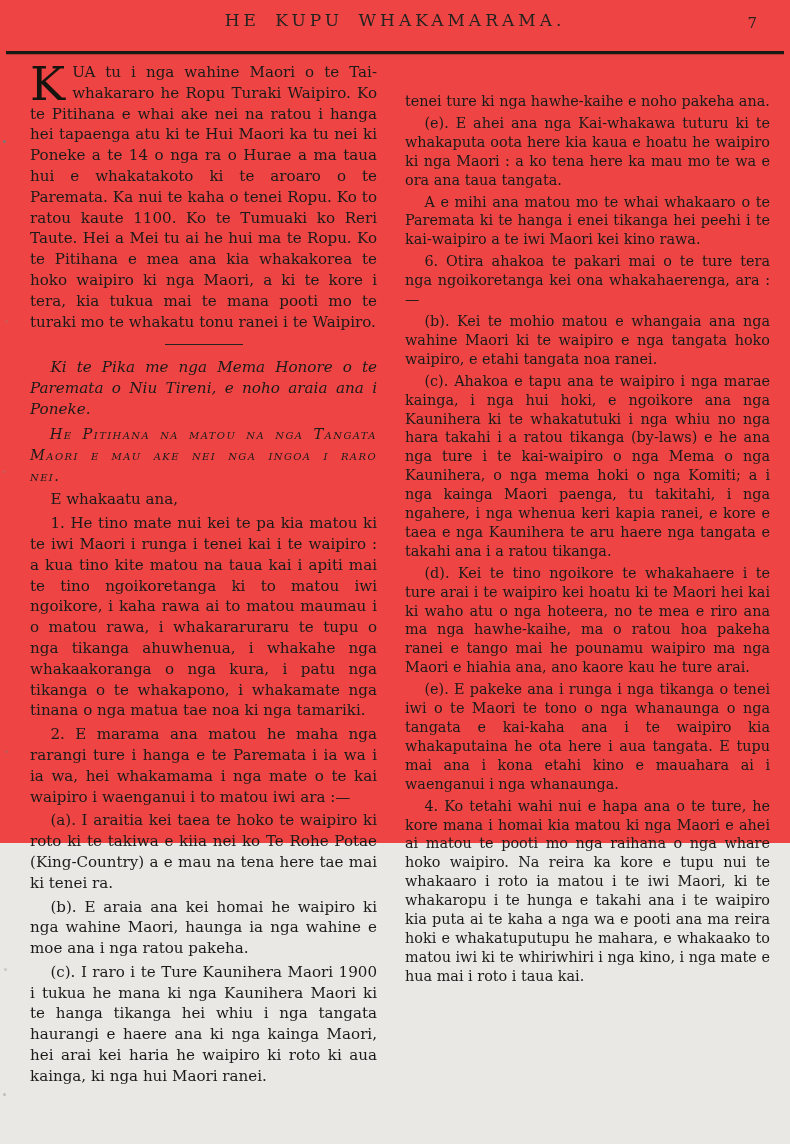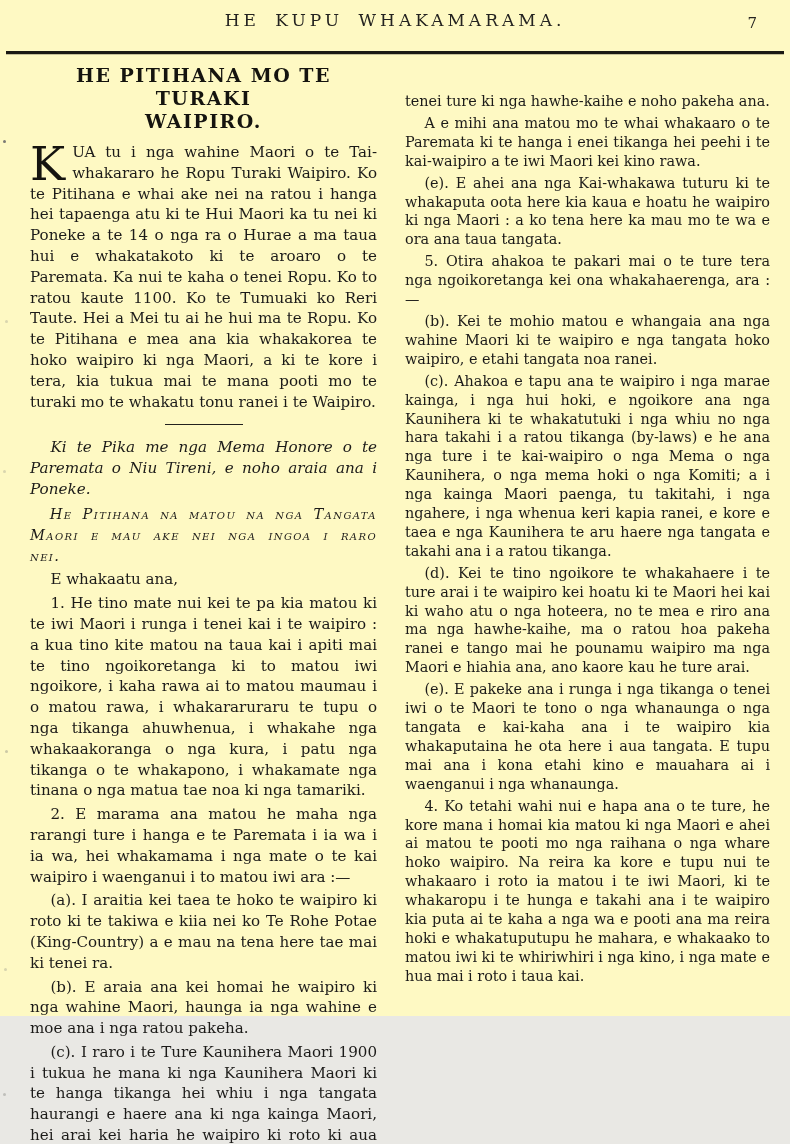--- a/index.html
+++ b/index.html
@@ -2,22 +2,22 @@
 <html><head>
 <meta charset="utf-8">
 <style>
   html,body{margin:0;padding:0;}
   body{
     width:790px;height:1144px;overflow:hidden;
     background:#e9e8e4;
     font-family:"DejaVu Serif","Liberation Serif",serif;
   }
   .page{
-    position:relative;width:790px;height:1016px;
-    background:#fef9c3;
+    position:relative;width:790px;height:843px;
+    background:#ef4444;
     color:#1c1b19;
     box-sizing:border-box;
   }
   
   .masthead{position:relative;height:36px;padding-top:10px;}
   .masthead-title{
     text-align:center;font-size:17px;letter-spacing:4px;
     color:#242320;word-spacing:6px;
   }
   .page-number{
@@ -76,24 +76,20 @@
 
   <div class="masthead">
     <div class="masthead-title">HE KUPU WHAKAMARAMA.</div>
     <div class="page-number">7</div>
   </div>
   <div class="header-rule"></div>
 
   <div class="columns">
 
     <div class="col col-left">
-      <div class="article-title">
-        <div>HE PITIHANA MO TE TURAKI</div>
-        <div>WAIPIRO.</div>
-      </div>
 
       <p class="lead">
         <span class="dropcap">K</span>
         <span>UA tu i nga wahine Maori o te Tai-whakararo he Ropu Turaki Waipiro. Ko te Pitihana e whai ake nei na ratou i hanga hei tapaenga atu ki te Hui Maori ka tu nei ki Poneke a te 14 o nga ra o Hurae a ma taua hui e whakatakoto ki te aroaro o te Paremata. Ka nui te kaha o tenei Ropu. Ko to ratou kaute 1100. Ko te Tumuaki ko Reri Taute. Hei a Mei tu ai he hui ma te Ropu. Ko te Pitihana e mea ana kia whakakorea te hoko waipiro ki nga Maori, a ki te kore i tera, kia tukua mai te mana pooti mo te turaki mo te whakatu tonu ranei i te Waipiro.</span>
       </p>
 
       <hr class="section-divider">
 
       <p class="para address">Ki te Pika me nga Mema Honore o te Paremata o Niu Tireni, e noho araia ana i Poneke.</p>
 
@@ -106,23 +102,23 @@
           <p class="para">2. E marama ana matou he maha nga rarangi ture i hanga e te Paremata i ia wa i ia wa, hei whakamama i nga mate o te kai waipiro i waenganui i to matou iwi ara :—</p>
           <p class="para">(a). I araitia kei taea te hoko te waipiro ki roto ki te takiwa e kiia nei ko Te Rohe Potae (King-Country) a e mau na tena here tae mai ki tenei ra.</p>
           <p class="para">(b). E araia ana kei homai he waipiro ki nga wahine Maori, haunga ia nga wahine e moe ana i nga ratou pakeha.</p>
           <p class="para">(c). I raro i te Ture Kaunihera Maori 1900 i tukua he mana ki nga Kaunihera Maori ki te hanga tikanga hei whiu i nga tangata haurangi e haere ana ki nga kainga Maori, hei arai kei haria he waipiro ki roto ki aua kainga, ki nga hui Maori ranei.</p>
         </div>
     </div>
 
     <div class="col col-right">
       <div>
           <p class="para flush">tenei ture ki nga hawhe-kaihe e noho pakeha ana.</p>
+          <p class="para">(e). E ahei ana nga Kai-whakawa tuturu ki te whakaputa oota here kia kaua e hoatu he waipiro ki nga Maori : a ko tena here ka mau mo te wa e ora ana taua tangata.</p>
           <p class="para">A e mihi ana matou mo te whai whakaaro o te Paremata ki te hanga i enei tikanga hei peehi i te kai-waipiro a te iwi Maori kei kino rawa.</p>
-          <p class="para">(e). E ahei ana nga Kai-whakawa tuturu ki te whakaputa oota here kia kaua e hoatu he waipiro ki nga Maori : a ko tena here ka mau mo te wa e ora ana taua tangata.</p>
-          <p class="para">5. Otira ahakoa te pakari mai o te ture tera nga ngoikoretanga kei ona whakahaerenga, ara :—</p>
+          <p class="para">6. Otira ahakoa te pakari mai o te ture tera nga ngoikoretanga kei ona whakahaerenga, ara :—</p>
           <p class="para">(b). Kei te mohio matou e whangaia ana nga wahine Maori ki te waipiro e nga tangata hoko waipiro, e etahi tangata noa ranei.</p>
           <p class="para">(c). Ahakoa e tapu ana te waipiro i nga marae kainga, i nga hui hoki, e ngoikore ana nga Kaunihera ki te whakatutuki i nga whiu no nga hara takahi i a ratou tikanga (by-laws) e he ana nga ture i te kai-waipiro o nga Mema o nga Kaunihera, o nga mema hoki o nga Komiti; a i nga kainga Maori paenga, tu takitahi, i nga ngahere, i nga whenua keri kapia ranei, e kore e taea e nga Kaunihera te aru haere nga tangata e takahi ana i a ratou tikanga.</p>
           <p class="para">(d). Kei te tino ngoikore te whakahaere i te ture arai i te waipiro kei hoatu ki te Maori hei kai ki waho atu o nga hoteera, no te mea e riro ana ma nga hawhe-kaihe, ma o ratou hoa pakeha ranei e tango mai he pounamu waipiro ma nga Maori e hiahia ana, ano kaore kau he ture arai.</p>
           <p class="para">(e). E pakeke ana i runga i nga tikanga o tenei iwi o te Maori te tono o nga whanaunga o nga tangata e kai-kaha ana i te waipiro kia whakaputaina he ota here i aua tangata. E tupu mai ana i kona etahi kino e mauahara ai i waenganui i nga whanaunga.</p>
           <p class="para">4. Ko tetahi wahi nui e hapa ana o te ture, he kore mana i homai kia matou ki nga Maori e ahei ai matou te pooti mo nga raihana o nga whare hoko waipiro. Na reira ka kore e tupu nui te whakaaro i roto ia matou i te iwi Maori, ki te whakaropu i te hunga e takahi ana i te waipiro kia puta ai te kaha a nga wa e pooti ana ma reira hoki e whakatuputupu he mahara, e whakaako to matou iwi ki te whiriwhiri i nga kino, i nga mate e hua mai i roto i taua kai.</p>
         </div>
     </div>
 
   </div>
 </div>

